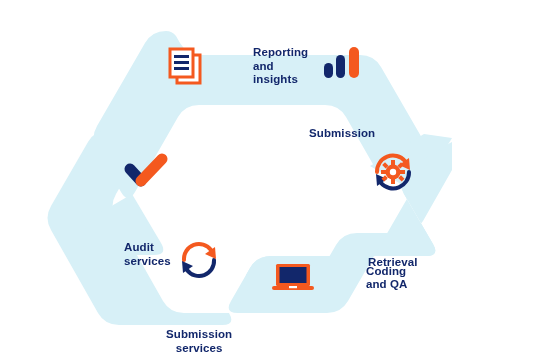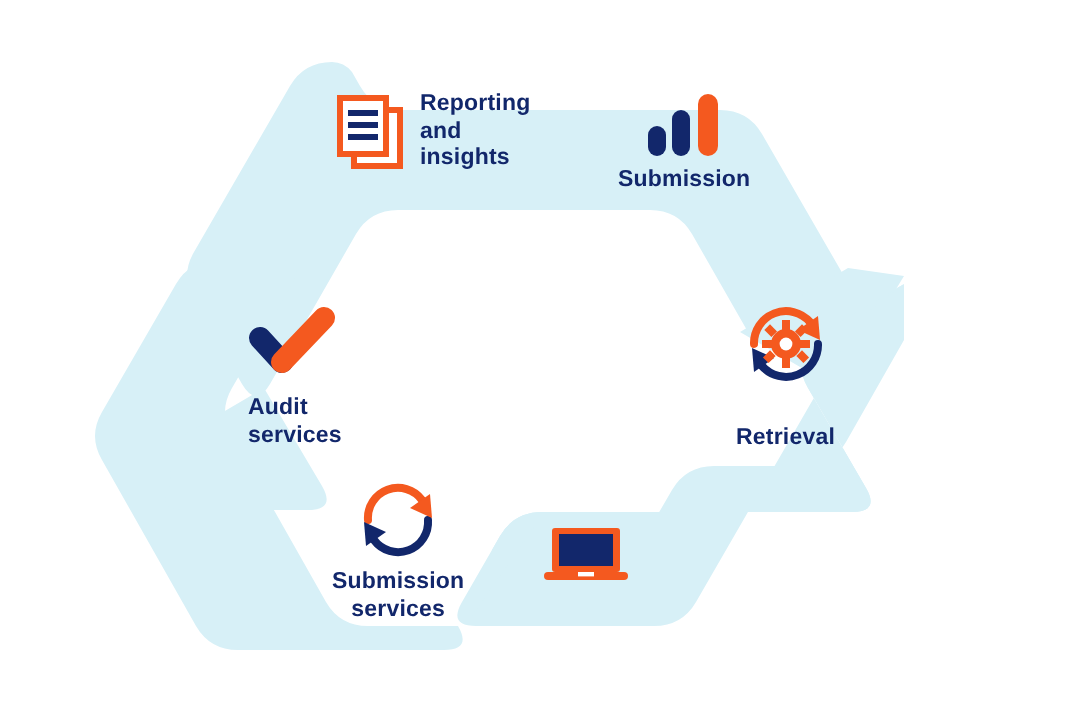--- a/index.html
+++ b/index.html
@@ -4,21 +4,21 @@
 <style>
   html,body{margin:0;padding:0;}
   body{
     width:540px;height:360px;
     background:#ffffff;
     font-family:"Liberation Sans", sans-serif;
     overflow:hidden;
   }
   #stage{position:relative;width:540px;height:360px;}
   #cycle-svg{position:absolute;left:0;top:0;width:540px;height:360px;}
-  .node{position:absolute;display:flex;align-items:center;}
+  .node{position:absolute;display:flex;align-items:center;gap:43px;}
   .node .label{
     color:#12276b;
     font-weight:bold;
     font-size:11.5px;
     line-height:13.5px;
     letter-spacing:.1px;
     white-space:pre-line;
   }
   .icon{flex:0 0 auto;display:block;}
 
@@ -330,20 +330,22 @@
     <div class="label">Retrieval</div>
   </div>
 
   <div class="node" id="node-coding">
     <svg class="icon" width="42" height="32" viewBox="0 0 42 32">
       <rect x="4" y="2" width="34" height="22" rx="1.5" fill="#f4591f"></rect>
       <rect x="7.5" y="5" width="27" height="16" fill="#12276b"></rect>
       <rect x="0" y="24" width="42" height="4" rx="2" fill="#f4591f"></rect>
       <rect x="17" y="24" width="8" height="2.2" fill="#ffffff"></rect>
     </svg>
+    <div class="label">Coding
+and QA</div>
   </div>
 
   <div class="node" id="node-submission">
     <svg class="icon" width="42" height="40" viewBox="0 0 42 40">
       <path d="M6,20 A15,15 0 0 1 33,10" fill="none" stroke="#f4591f" stroke-width="4" stroke-linecap="round"></path>
       <path d="M36,20 A15,15 0 0 1 9,30" fill="none" stroke="#12276b" stroke-width="4" stroke-linecap="round"></path>
       <polygon points="37,7 38,19 27,14" fill="#f4591f"></polygon>
       <polygon points="5,33 4,21 15,26" fill="#12276b"></polygon>
     </svg>
     <div class="label">Submission

